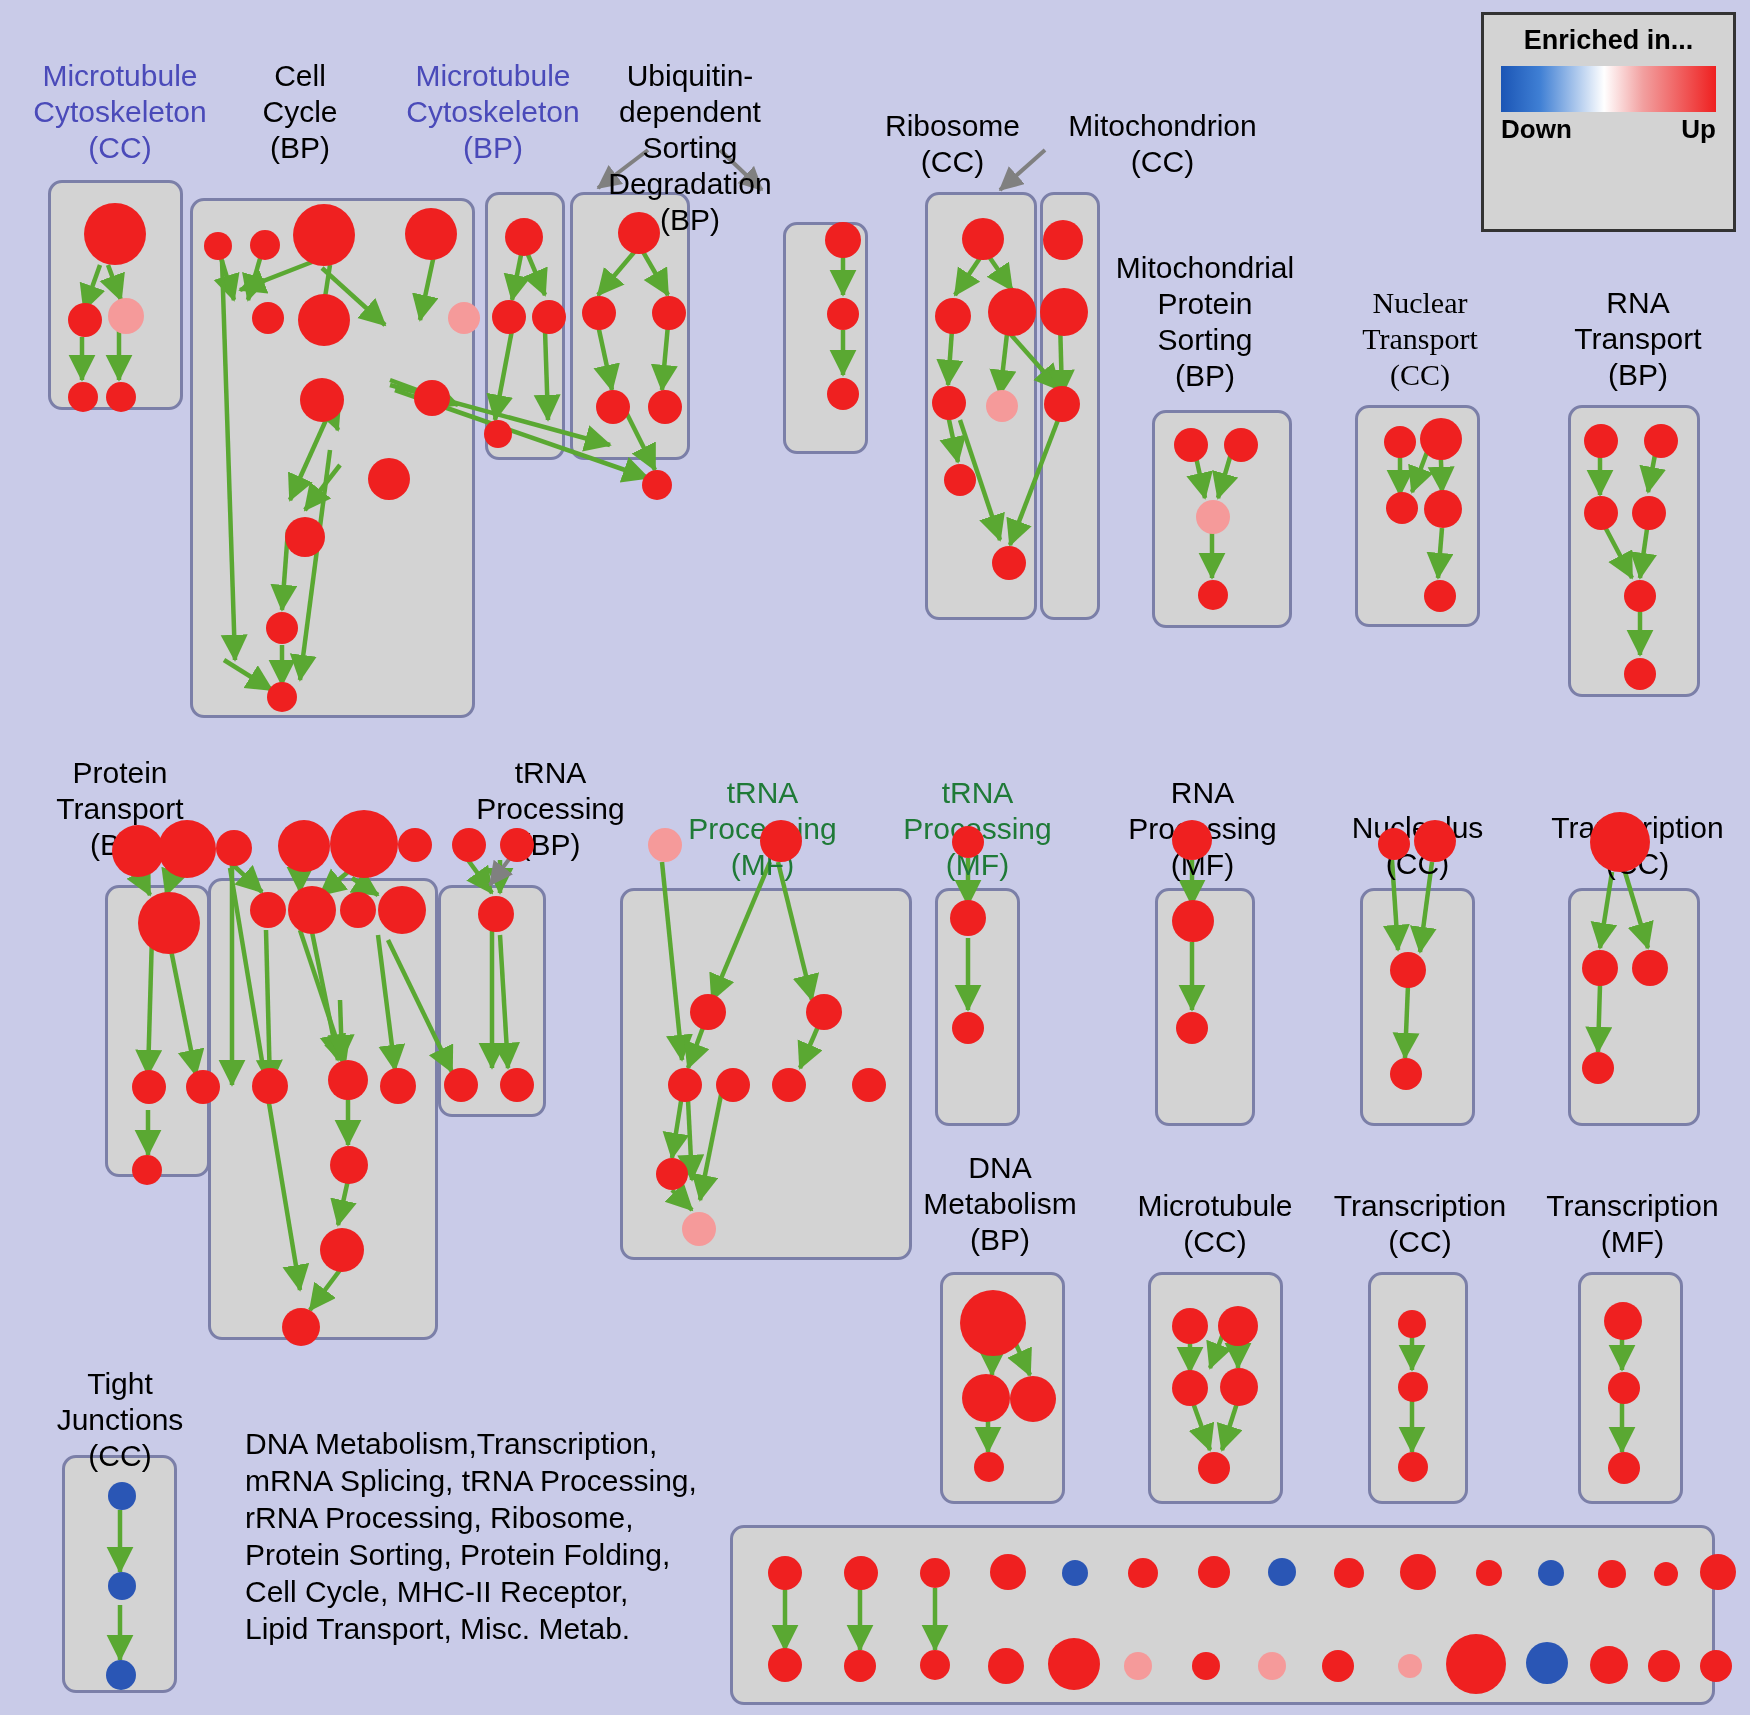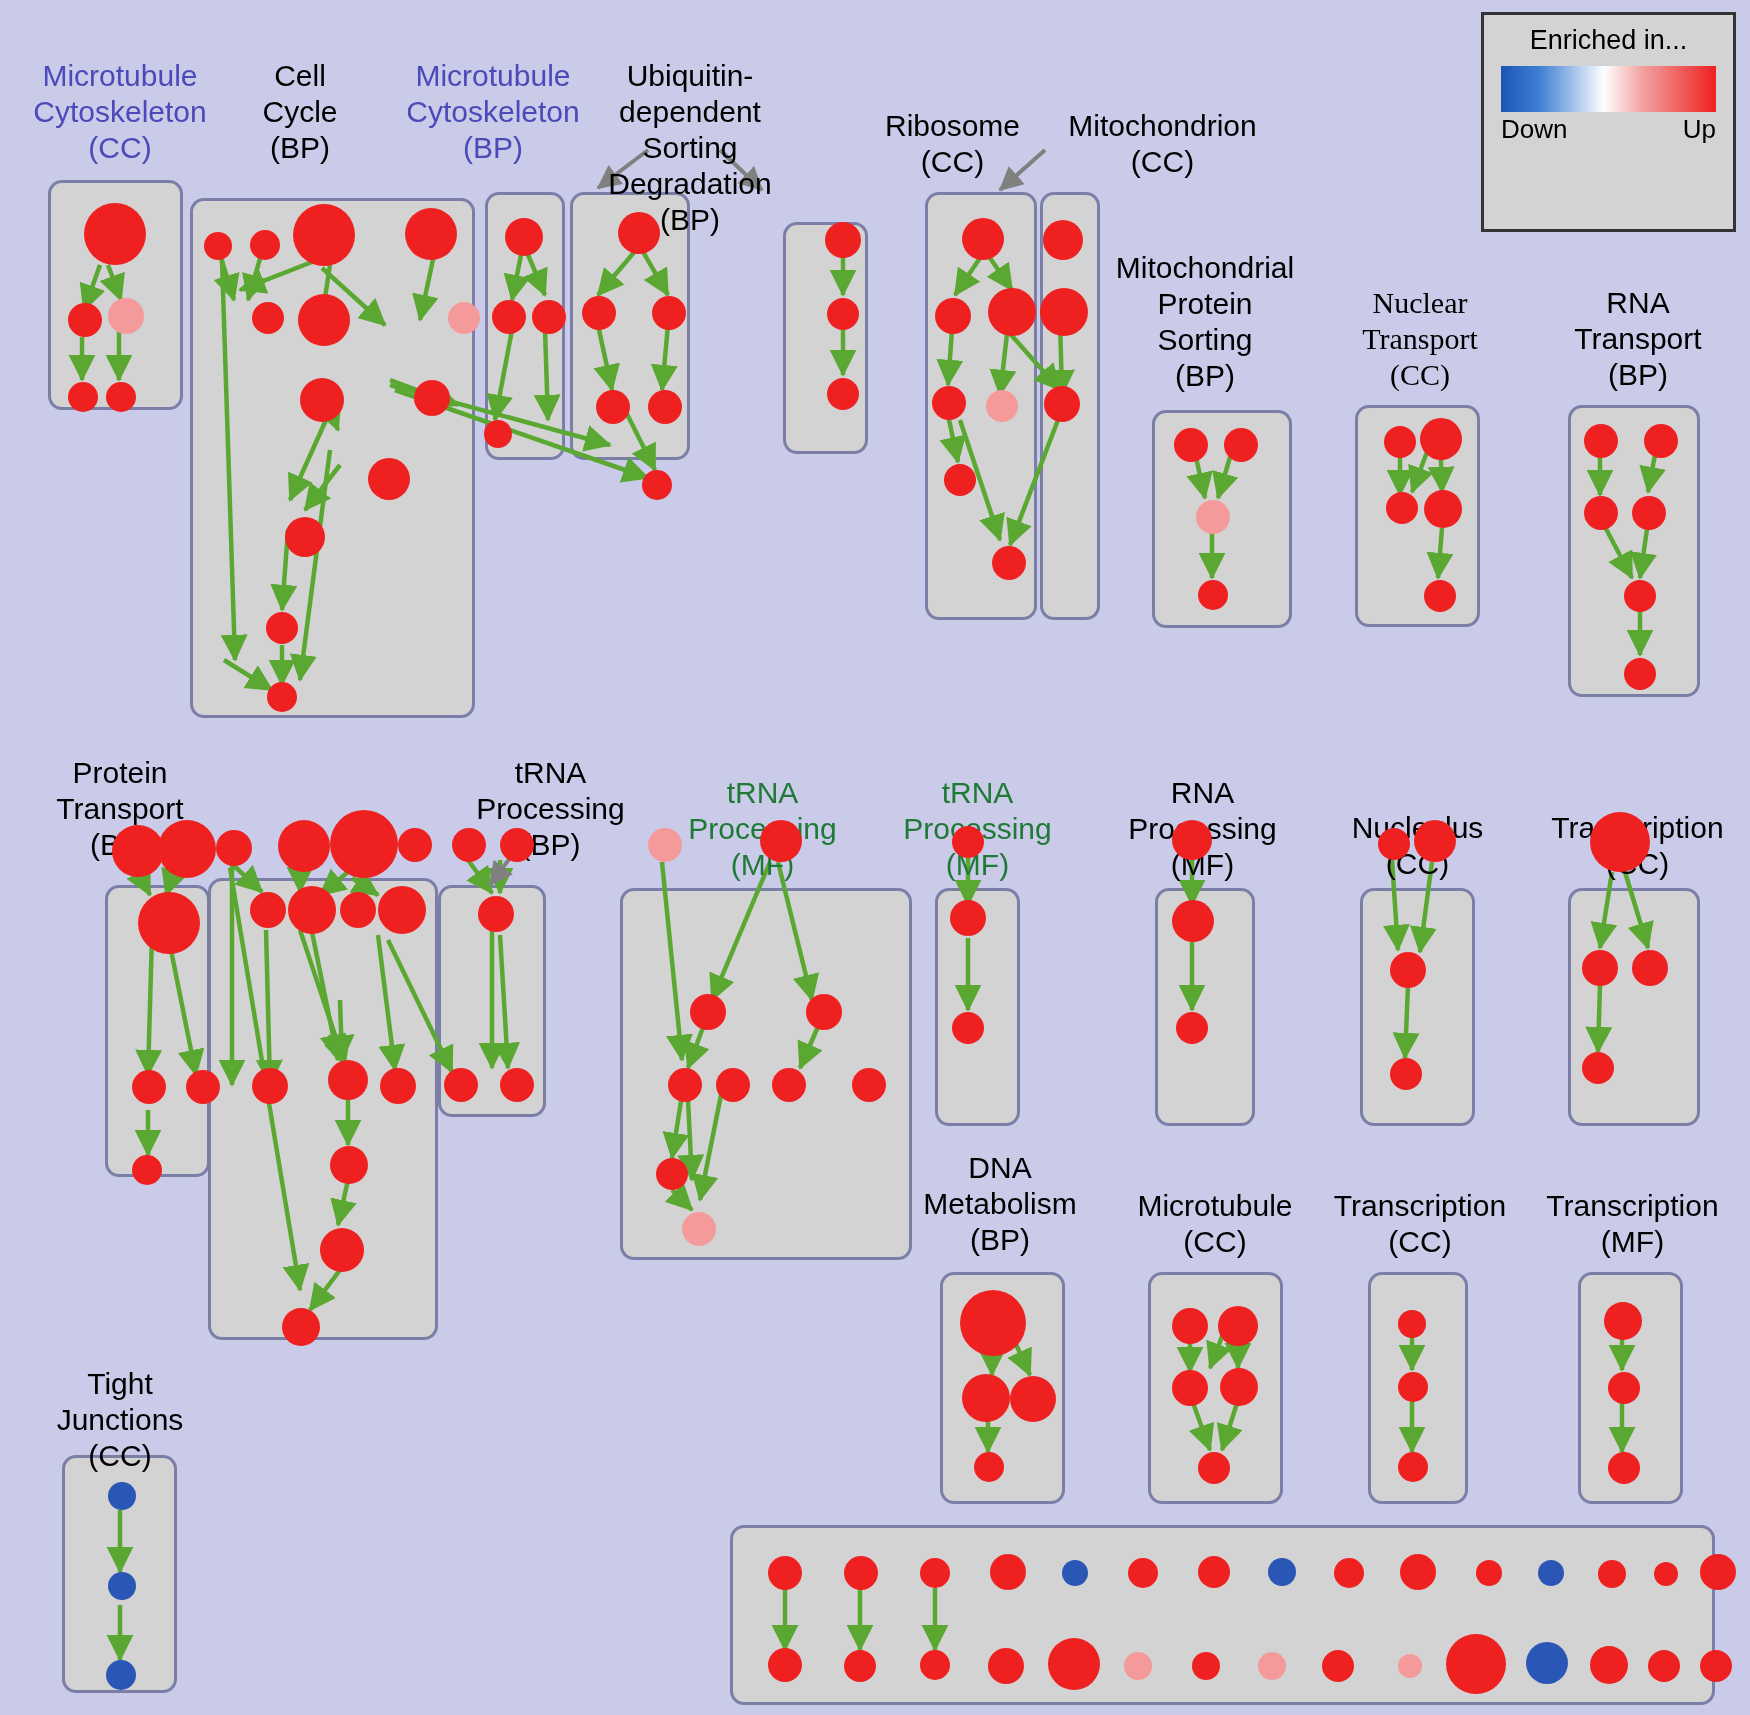--- a/index.html
+++ b/index.html
@@ -50,20 +50,21 @@
   #legend {
     position: absolute;
     left: 1481px;
     top: 12px;
     width: 255px;
     height: 220px;
     background: #d3d3d3;
     border: 3px solid #333333;
     box-sizing: border-box;
     text-align: center;
+    font-weight: bold;
   }
   #legend .title {
     font-size: 27px;
     margin-top: 10px;
     color: #000;
   }
   #legend .bar {
     margin: 10px auto 2px auto;
     width: 215px;
     height: 46px;
@@ -340,20 +341,26 @@
   <div class="cluster-label" style="left:1110px;top:1188px;width:210px;">Microtubule
 (CC)</div>
   <div class="cluster-label" style="left:1325px;top:1188px;width:190px;">Transcription
 (CC)</div>
   <div class="cluster-label" style="left:1535px;top:1188px;width:195px;">Transcription
 (MF)</div>
   <div class="cluster-label" style="left:40px;top:1318px;width:160px;margin-top:48px;">Tight
 Junctions
 (CC)</div>
 
+  <div id="longtext">DNA Metabolism,Transcription,
+mRNA Splicing, tRNA Processing,
+rRNA Processing, Ribosome,
+Protein Sorting, Protein Folding,
+Cell Cycle, MHC-II Receptor,
+Lipid Transport, Misc. Metab.</div>
 
   <div class="node" style="left:84px;top:203px;width:62px;height:62px;background:#ef2020;"></div>
   <div class="node" style="left:68px;top:303px;width:34px;height:34px;background:#ef2020;"></div>
   <div class="node" style="left:108px;top:298px;width:36px;height:36px;background:#f59a9a;"></div>
   <div class="node" style="left:68px;top:382px;width:30px;height:30px;background:#ef2020;"></div>
   <div class="node" style="left:106px;top:382px;width:30px;height:30px;background:#ef2020;"></div>
 
   <div class="node" style="left:204px;top:232px;width:28px;height:28px;background:#ef2020;"></div>
   <div class="node" style="left:250px;top:230px;width:30px;height:30px;background:#ef2020;"></div>
   <div class="node" style="left:293px;top:204px;width:62px;height:62px;background:#ef2020;"></div>

